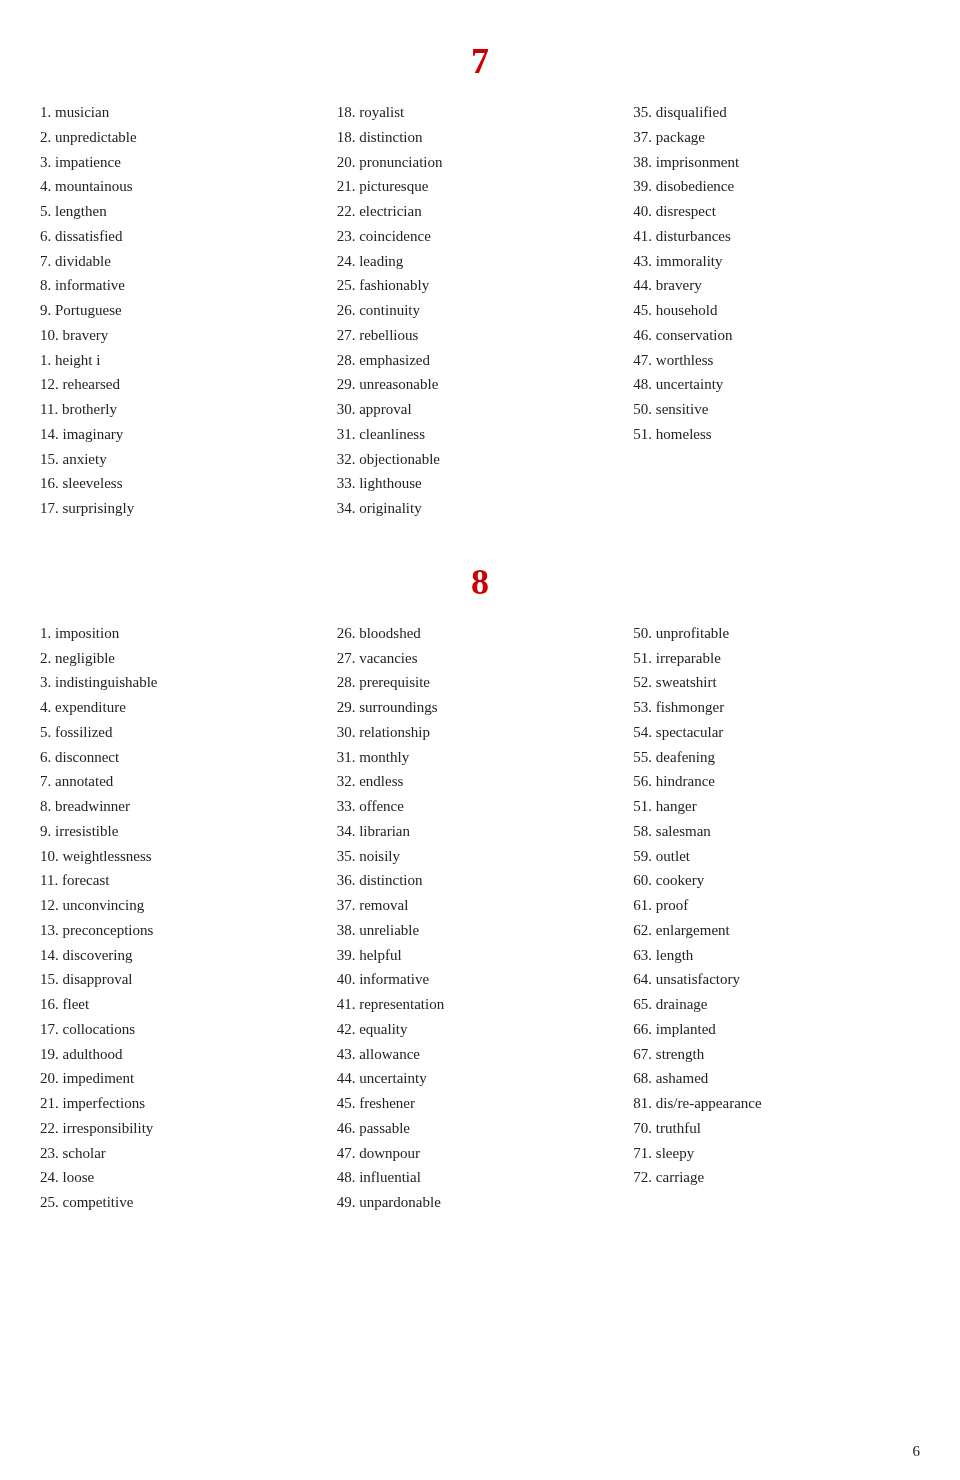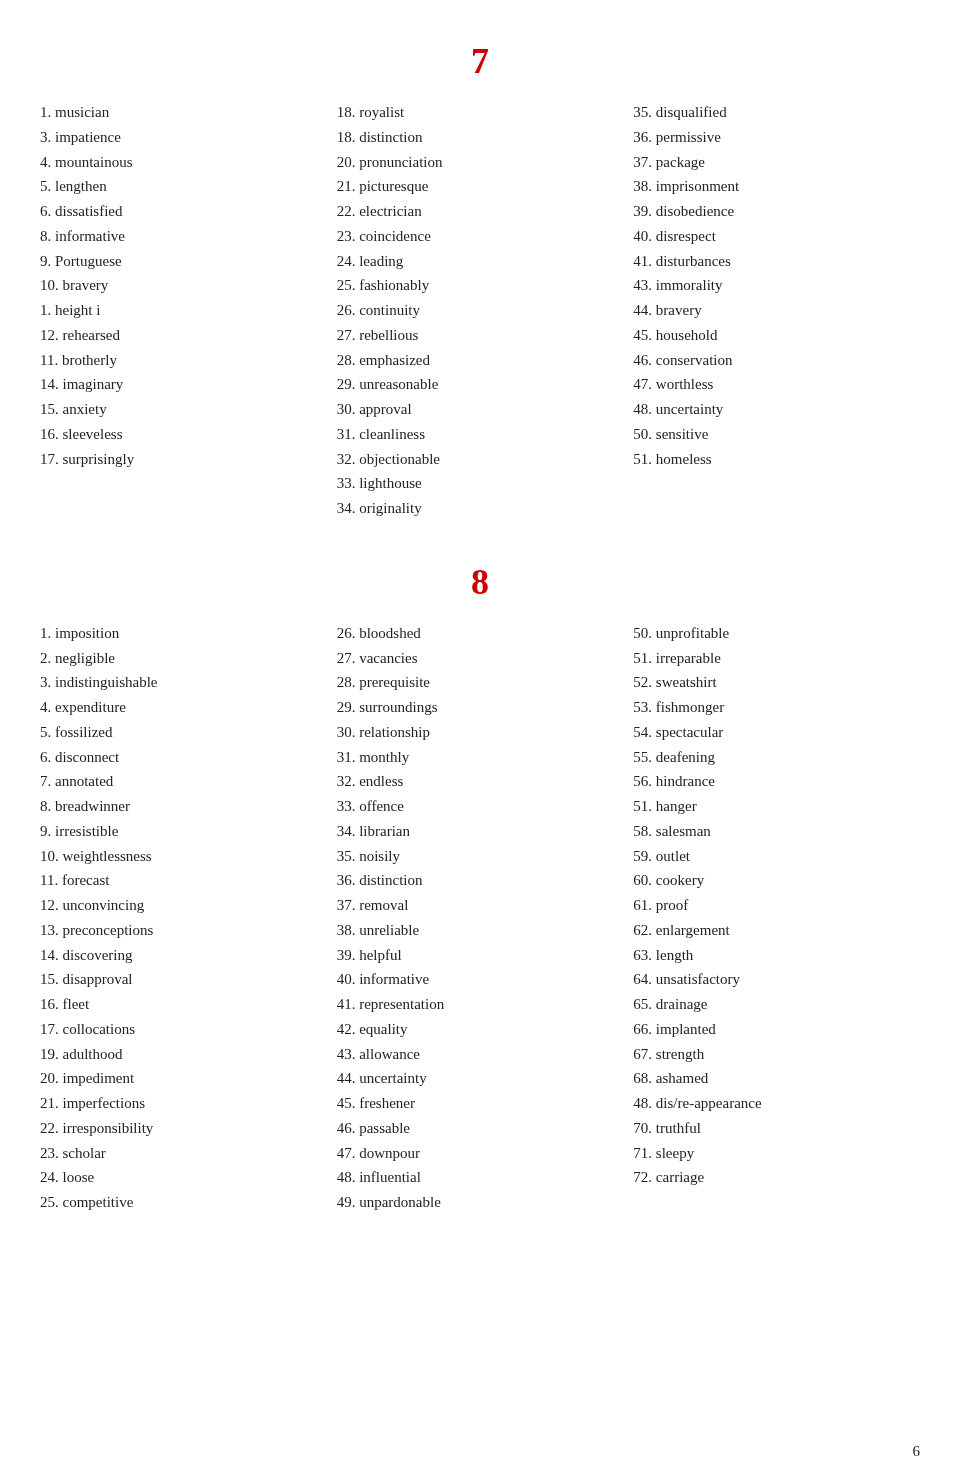--- a/index.html
+++ b/index.html
@@ -54,24 +54,26 @@
 </head>
 <body>
 
 <div class="page">
 
   <div>
     <div class="section-header">7</div>
     <div class="word-columns">
       <div class="word-col" id="s7c1">
           <div class="word-item">1. musician</div>
+          <div class="word-item">2. unpredictable</div>
           <div class="word-item">3. impatience</div>
           <div class="word-item">4. mountainous</div>
           <div class="word-item">5. lengthen</div>
           <div class="word-item">6. dissatisfied</div>
+          <div class="word-item">7. dividable</div>
           <div class="word-item">8. informative</div>
           <div class="word-item">9. Portuguese</div>
           <div class="word-item">10. bravery</div>
           <div class="word-item">1. height i</div>
           <div class="word-item">12. rehearsed</div>
           <div class="word-item">11. brotherly</div>
           <div class="word-item">14. imaginary</div>
           <div class="word-item">15. anxiety</div>
           <div class="word-item">16. sleeveless</div>
           <div class="word-item">17. surprisingly</div>
@@ -90,21 +92,20 @@
           <div class="word-item">28. emphasized</div>
           <div class="word-item">29. unreasonable</div>
           <div class="word-item">30. approval</div>
           <div class="word-item">31. cleanliness</div>
           <div class="word-item">32. objectionable</div>
           <div class="word-item">33. lighthouse</div>
           <div class="word-item">34. originality</div>
         </div>
       <div class="word-col" id="s7c3">
           <div class="word-item">35. disqualified</div>
-          <div class="word-item">36. permissive</div>
           <div class="word-item">37. package</div>
           <div class="word-item">38. imprisonment</div>
           <div class="word-item">39. disobedience</div>
           <div class="word-item">40. disrespect</div>
           <div class="word-item">41. disturbances</div>
           <div class="word-item">43. immorality</div>
           <div class="word-item">44. bravery</div>
           <div class="word-item">45. household</div>
           <div class="word-item">46. conservation</div>
           <div class="word-item">47. worthless</div>
@@ -183,21 +184,21 @@
           <div class="word-item">59. outlet</div>
           <div class="word-item">60. cookery</div>
           <div class="word-item">61. proof</div>
           <div class="word-item">62. enlargement</div>
           <div class="word-item">63. length</div>
           <div class="word-item">64. unsatisfactory</div>
           <div class="word-item">65. drainage</div>
           <div class="word-item">66. implanted</div>
           <div class="word-item">67. strength</div>
           <div class="word-item">68. ashamed</div>
-          <div class="word-item">48. dis/re-appearance</div>
+          <div class="word-item">81. dis/re-appearance</div>
           <div class="word-item">70. truthful</div>
           <div class="word-item">71. sleepy</div>
           <div class="word-item">72. carriage</div>
         </div>
     </div>
   </div>
 
   <div class="page-number">6</div>
 </div>
 

